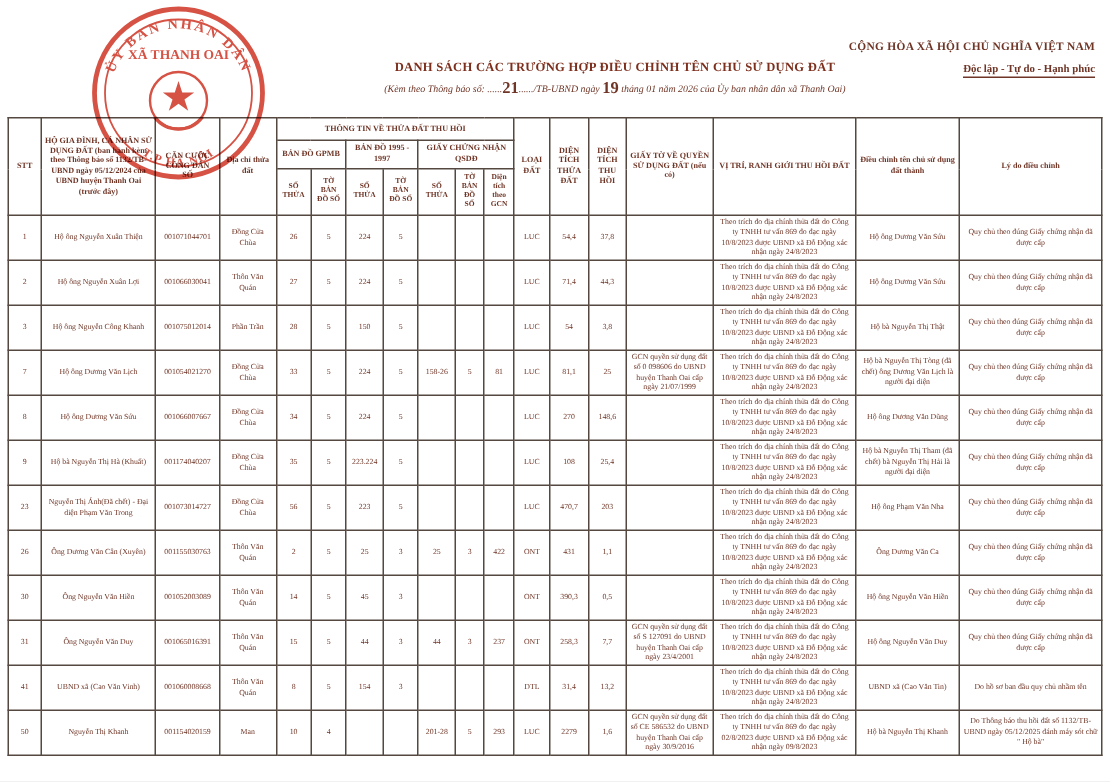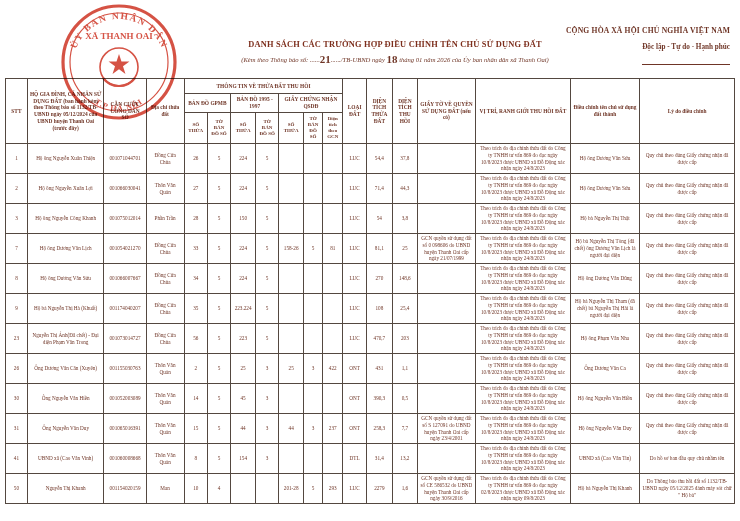--- a/index.html
+++ b/index.html
@@ -5,23 +5,23 @@
   html,body{margin:0;padding:0;background:#e8e8e8;}
   .page{
     position:relative; width:740px; height:521px; background:#ffffff;
     font-family:"Liberation Serif","DejaVu Serif",serif;
     color:#6f3526; overflow:hidden; margin:0 auto;
   }
   
   .nat-header{position:absolute; top:26px; left:380px; width:350px; text-align:right;}
   .nat-line1{font-size:7.6px; font-weight:bold; letter-spacing:.2px;}
   .nat-line2{font-size:7.2px; font-weight:bold; margin-top:2px; display:inline-block;
-             border-bottom:1px solid #6f3526; padding-bottom:13px;}
+             border-bottom:1px solid #6f3526; padding-bottom:1px;}
   
-  .title-block{position:absolute; top:40px; left:95px; width:600px; text-align:center;}
+  .title-block{position:absolute; top:40px; left:110px; width:600px; text-align:center;}
   .doc-title{font-size:8.4px; font-weight:bold; letter-spacing:.2px; color:#7d2f1d;}
   .doc-subtitle{font-size:6.6px; font-style:italic; margin-top:3px;}
   .hand-num{font-size:11px; font-style:normal; font-weight:bold; position:relative; top:1px;}
   
   .stamp{position:absolute; top:1px; left:58px; width:122px; height:122px;
          mix-blend-mode:multiply; opacity:.88; pointer-events:none; z-index:5;}
   
   table.main{
     position:absolute; top:78px; left:5px; width:730px;
     border-collapse:collapse; table-layout:fixed;
@@ -68,21 +68,21 @@
   </div>
 
   <div class="nat-header">
     <div class="nat-line1">CỘNG HÒA XÃ HỘI CHỦ NGHĨA VIỆT NAM</div>
     <div><span class="nat-line2">Độc lập - Tự do - Hạnh phúc</span></div>
   </div>
 
   <div class="title-block">
     <div class="doc-title">DANH SÁCH CÁC TRƯỜNG HỢP  ĐIỀU CHỈNH TÊN CHỦ SỬ DỤNG ĐẤT</div>
     <div class="doc-subtitle">
-      <span>(Kèm theo Thông báo  số: ......</span><span class="hand-num">21</span><span>....../TB-UBND ngày </span><span class="hand-num">18</span><span> tháng 01 năm 2026 của Ủy ban nhân dân xã Thanh Oai)</span>
+      <span>(Kèm theo Thông báo  số: ......</span><span class="hand-num">21</span><span>....../TB-UBND ngày </span><span class="hand-num">19</span><span> tháng 01 năm 2026 của Ủy ban nhân dân xã Thanh Oai)</span>
     </div>
   </div>
 
   <table class="main">
     <colgroup>
       <col style="width:3%">
         <col style="width:10.5%">
         <col style="width:5.8%">
         <col style="width:5.2%">
       <col style="width:3.2%">

